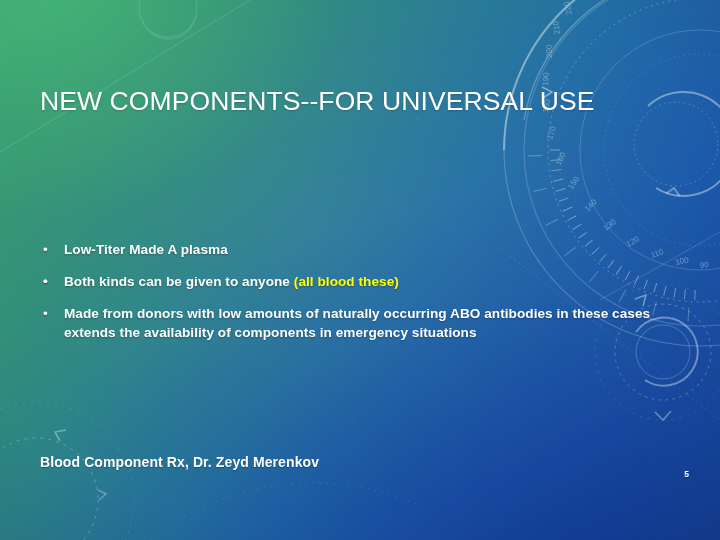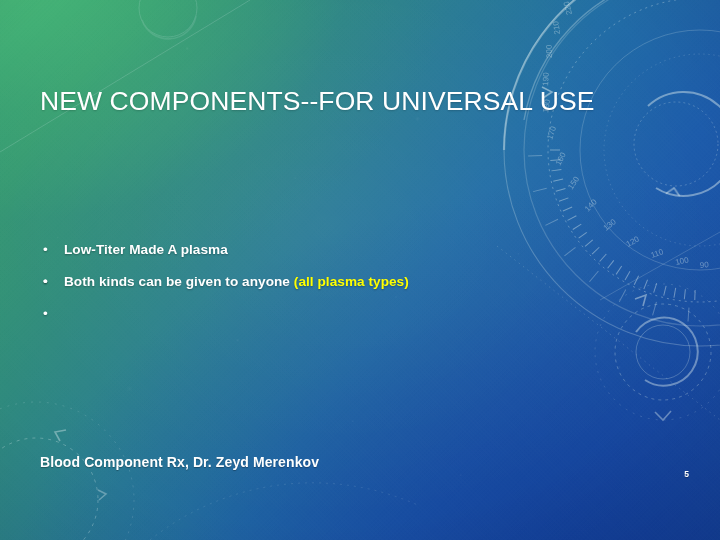--- a/index.html
+++ b/index.html
@@ -297,23 +297,23 @@
   <div class="title">NEW COMPONENTS--FOR UNIVERSAL USE</div>
 
   <ul class="body-list">
     <li class="bullet-row">
       <span class="bullet-dot">•</span><span>Low-Titer Made A plasma</span>
     </li>
     <li class="bullet-row">
       <span class="bullet-dot">•</span>
     </li>
     <li class="bullet-row">
-      <span class="bullet-dot">•</span><span>Both kinds can be given to anyone </span><span class="hl-yellow">(all plasma types)</span>
+      <span class="bullet-dot">•</span><span>Both kinds can be given to anyone </span><span class="hl-yellow">(all blood these)</span>
     </li>
     <li class="bullet-row">
-      <span class="bullet-dot">•</span>
+      <span class="bullet-dot">•</span><span>Made from donors with low amounts of naturally occurring ABO antibodies in these cases extends the availability of components in emergency situations</span>
     </li>
   </ul>
 
   <div class="footer-text">Blood Component Rx, Dr. Zeyd Merenkov</div>
   <div class="slide-number">5</div>
 
 </div>
 
 </body></html>

